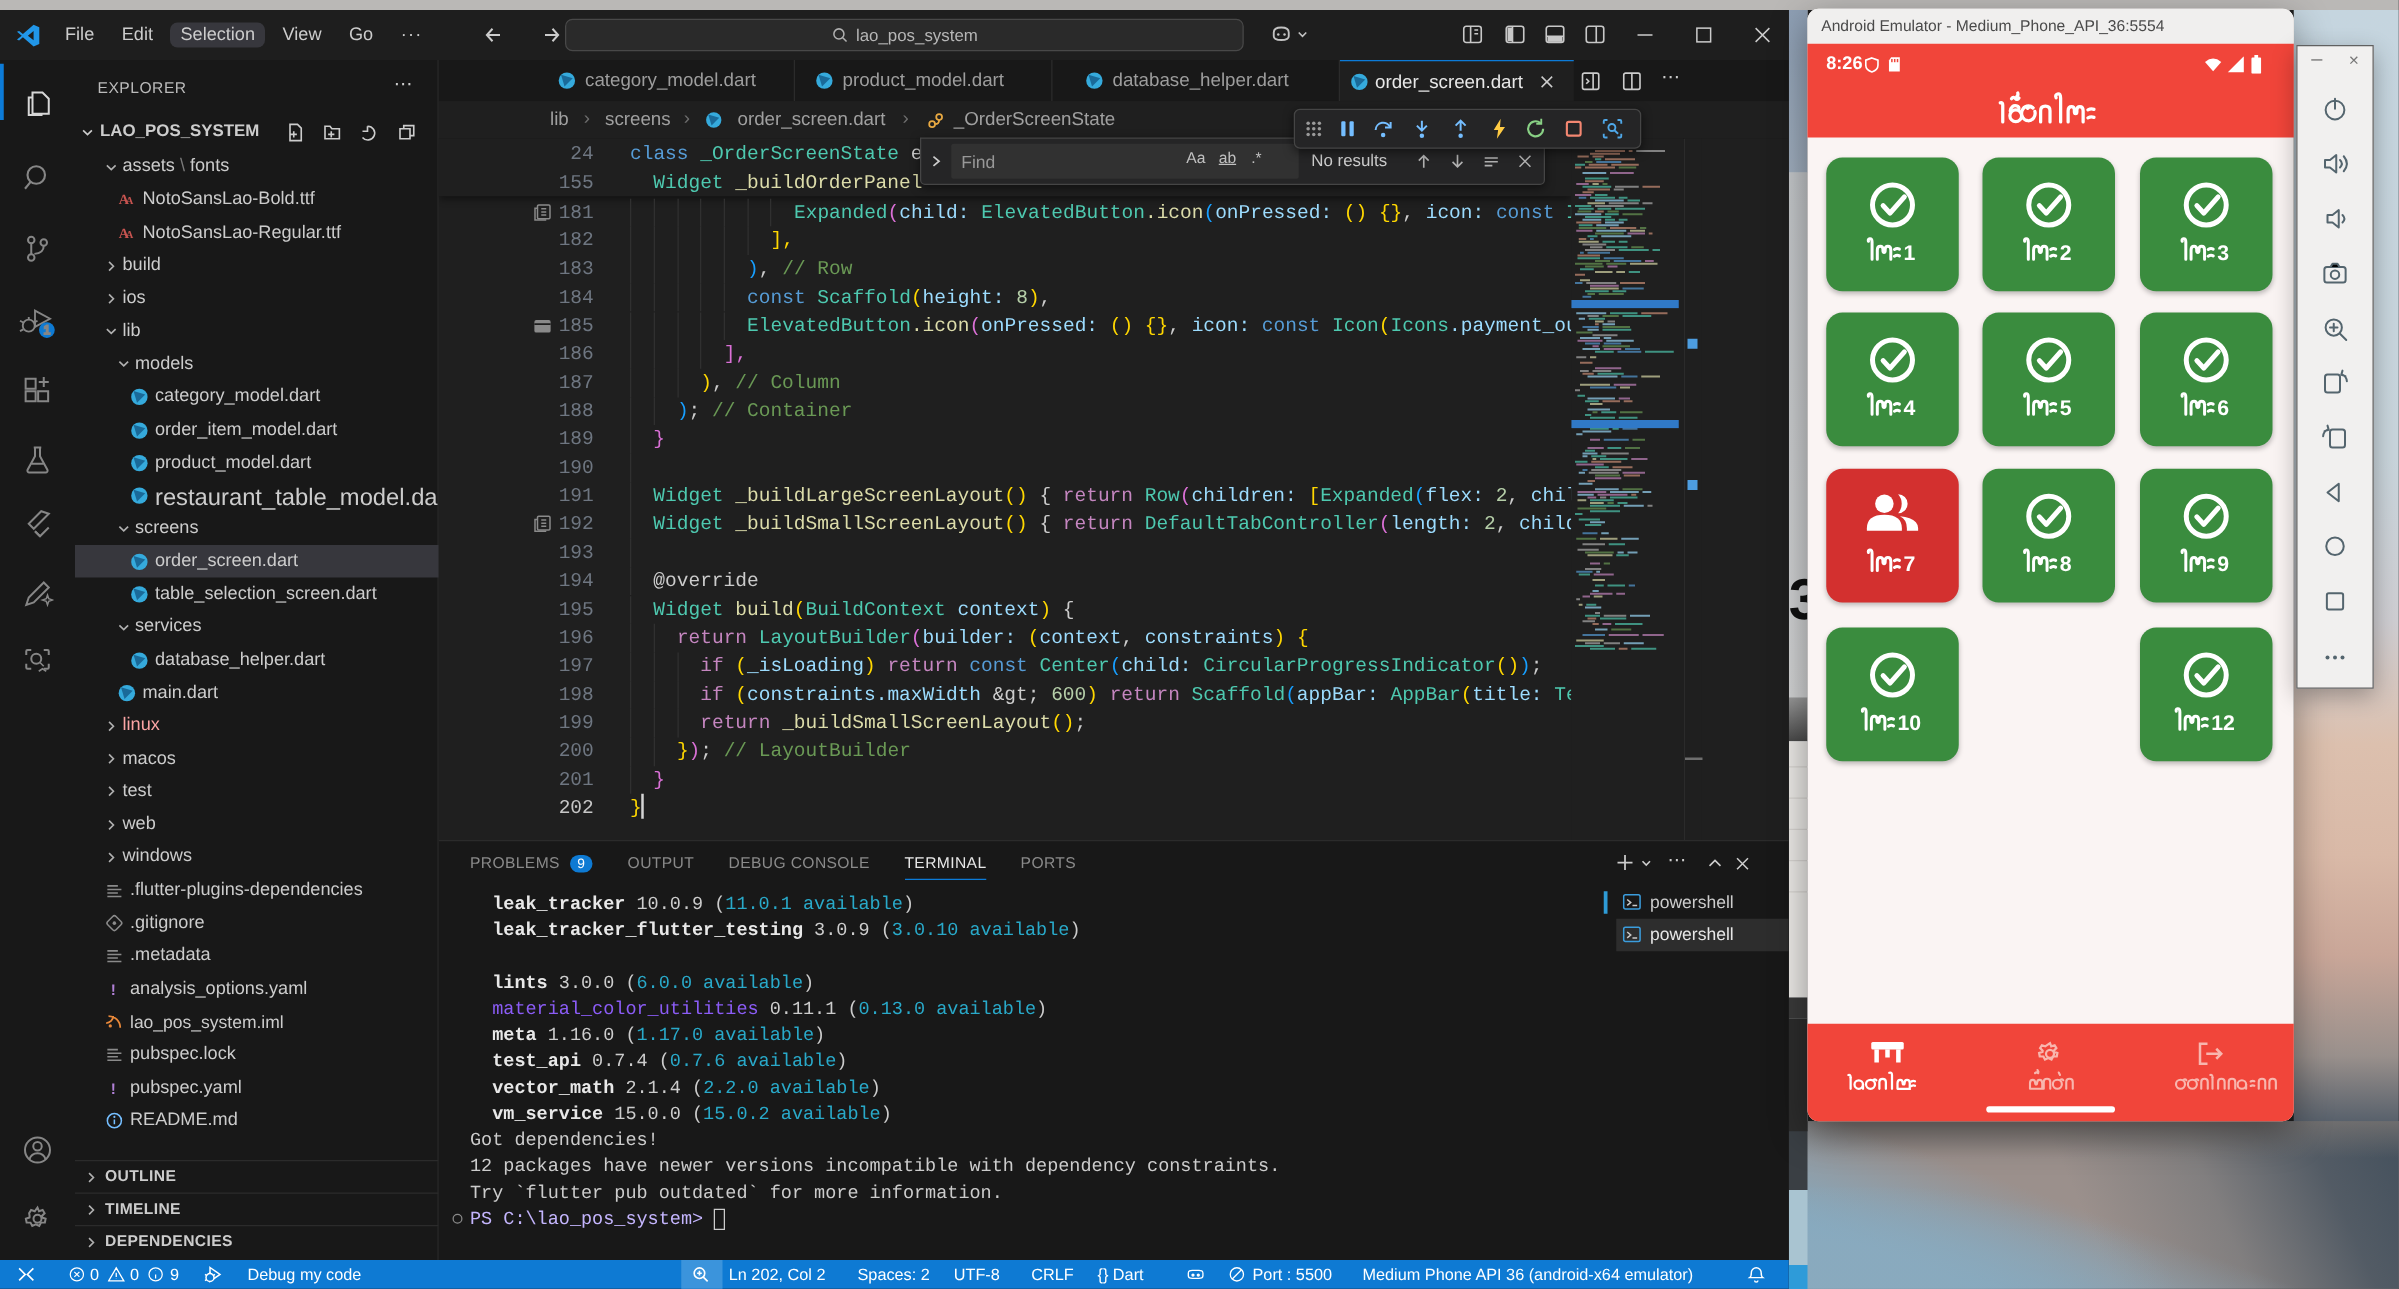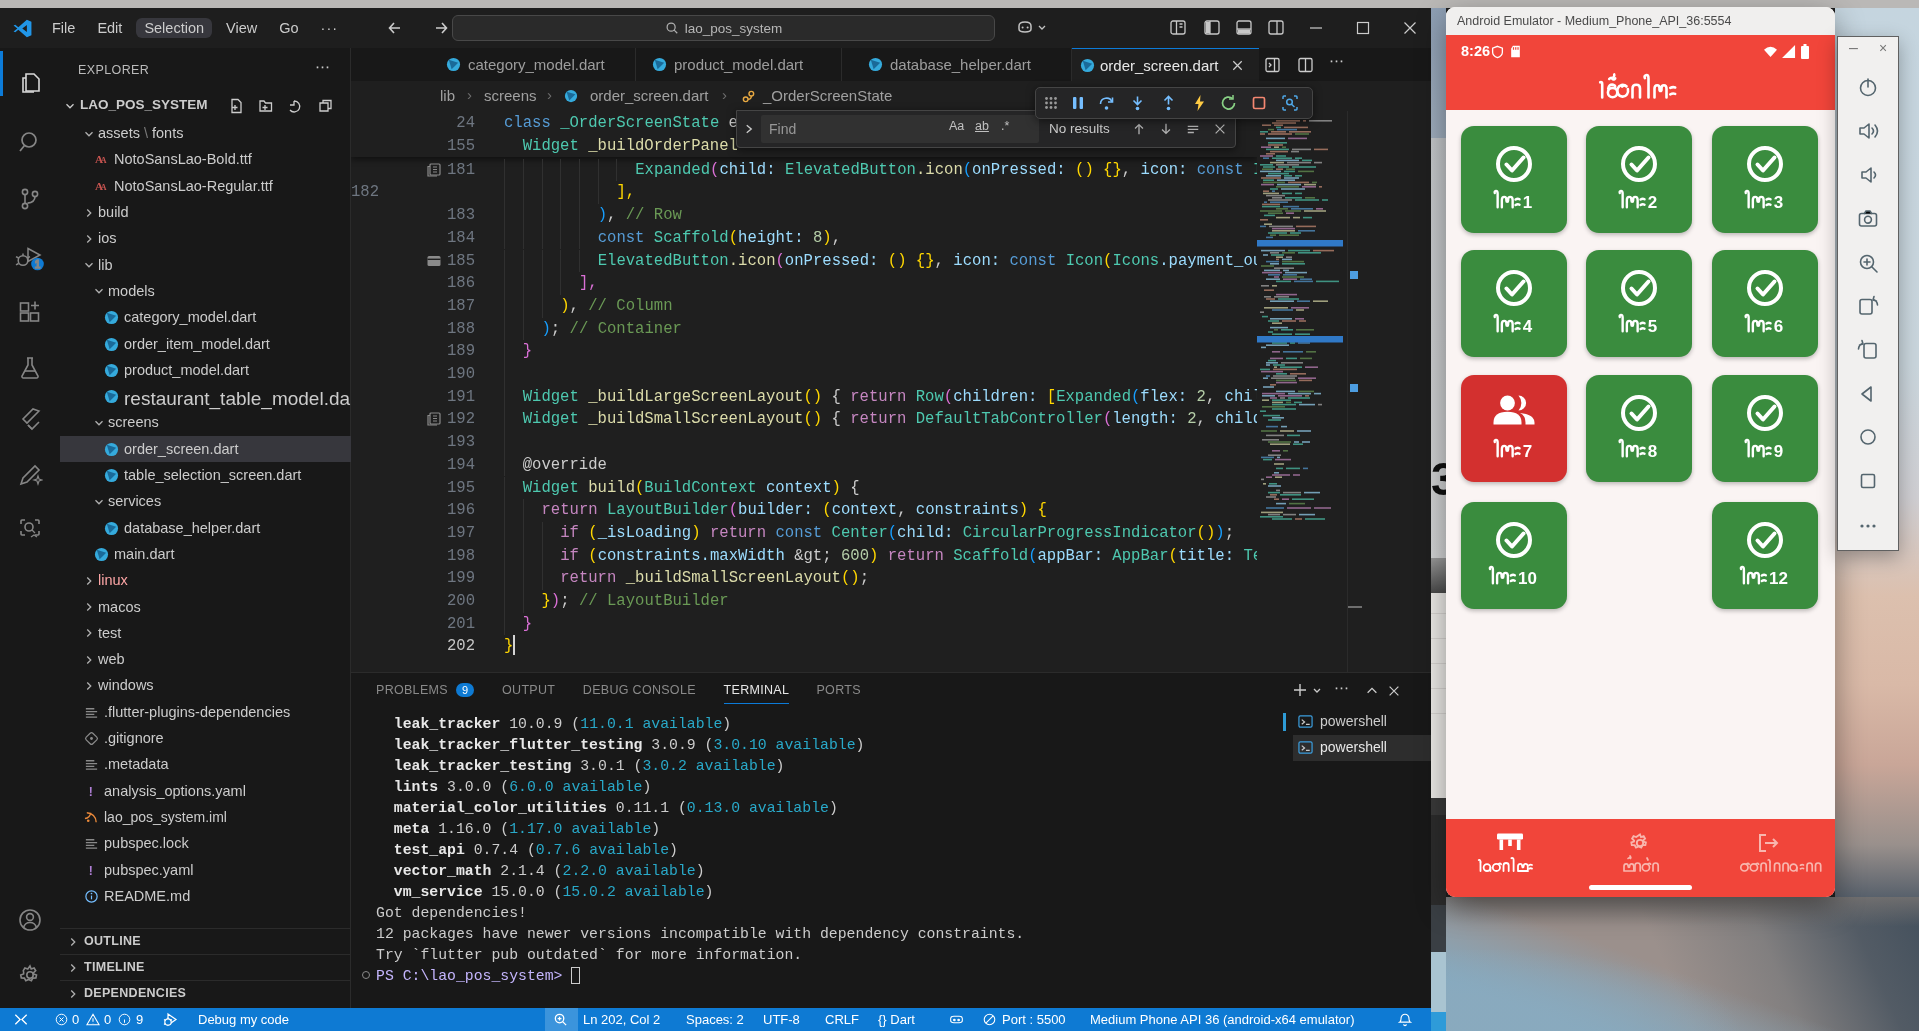--- a/index.html
+++ b/index.html
@@ -533,21 +533,21 @@
 <div class="abs mono" style="left:171.7px;top:23.7px;font-size:15.6px;line-height:22.7px;white-space:pre"><span style="color:#4EC9B0">Widget&nbsp;</span><span style="color:#DCDCAA">_buildOrderPanel</span></div>
 <div class="abs mono" style="left:0;top:47.7px;width:124px;color:#6e7681;font-size:15.6px;line-height:22.7px;text-align:right">181</div>
 <div class="abs" style="left:153.0px;top:47.7px;width:1px;height:22.7px;background:#303030"></div>
             <div class="abs" style="left:171.7px;top:47.7px;width:1px;height:22.7px;background:#303030"></div>
             <div class="abs" style="left:190.5px;top:47.7px;width:1px;height:22.7px;background:#303030"></div>
             <div class="abs" style="left:209.2px;top:47.7px;width:1px;height:22.7px;background:#303030"></div>
             <div class="abs" style="left:228.0px;top:47.7px;width:1px;height:22.7px;background:#303030"></div>
             <div class="abs" style="left:246.7px;top:47.7px;width:1px;height:22.7px;background:#303030"></div>
             <div class="abs" style="left:265.4px;top:47.7px;width:1px;height:22.7px;background:#303030"></div>
 <div class="abs mono" style="left:284.2px;top:47.7px;font-size:15.6px;line-height:22.7px;white-space:pre"><span style="color:#4EC9B0">Expanded</span><span style="color:#DA70D6">(</span><span style="color:#9CDCFE">child:&nbsp;</span><span style="color:#4EC9B0">ElevatedButton</span><span style="color:#DCDCAA">.icon</span><span style="color:#179FFF">(</span><span style="color:#9CDCFE">onPressed:&nbsp;</span><span style="color:#FFD700">()&nbsp;{}</span><span style="color:#cccccc">,&nbsp;</span><span style="color:#9CDCFE">icon:&nbsp;</span><span style="color:#569CD6">const&nbsp;</span><span style="color:#4EC9B0">I</span></div>
-<div class="abs mono" style="left:0;top:70.4px;width:124px;color:#6e7681;font-size:15.6px;line-height:22.7px;">182</div>
+<div class="abs mono" style="left:0;top:70.4px;width:124px;color:#6e7681;font-size:15.6px;line-height:22.7px;text-align:right">182</div>
 <div class="abs" style="left:153.0px;top:70.4px;width:1px;height:22.7px;background:#303030"></div>
             <div class="abs" style="left:171.7px;top:70.4px;width:1px;height:22.7px;background:#303030"></div>
             <div class="abs" style="left:190.5px;top:70.4px;width:1px;height:22.7px;background:#303030"></div>
             <div class="abs" style="left:209.2px;top:70.4px;width:1px;height:22.7px;background:#303030"></div>
             <div class="abs" style="left:228.0px;top:70.4px;width:1px;height:22.7px;background:#303030"></div>
             <div class="abs" style="left:246.7px;top:70.4px;width:1px;height:22.7px;background:#303030"></div>
 <div class="abs mono" style="left:265.4px;top:70.4px;font-size:15.6px;line-height:22.7px;white-space:pre"><span style="color:#FFD700">],</span></div>
 <div class="abs mono" style="left:0;top:93.1px;width:124px;color:#6e7681;font-size:15.6px;line-height:22.7px;text-align:right">183</div>
 <div class="abs" style="left:153.0px;top:93.1px;width:1px;height:22.7px;background:#303030"></div>
             <div class="abs" style="left:171.7px;top:93.1px;width:1px;height:22.7px;background:#303030"></div>
@@ -1037,23 +1037,22 @@
 <div class="abs" style="left:42px;top:0px;font-size:15px;letter-spacing:1px">⋯</div>
 <svg class="abs" style="left:73px;top:5px" width="14" height="14" viewBox="0 0 16 16" stroke="#cccccc" stroke-width="1.5" fill="none">
               <path d="M3 10 l5-5 5 5"></path>
             </svg>
 <svg class="abs" style="left:95px;top:5px" width="14" height="14" viewBox="0 0 16 16" stroke="#cccccc" stroke-width="1.4" fill="none">
               <path d="M3 3 L13 13 M13 3 L3 13"></path>
             </svg>
 </div>
 <div class="abs mono" style="left:25px;top:40.5px;font-size:14.8px;line-height:21px;white-space:pre">&nbsp;&nbsp;<span style="color:#e8e8e8;font-weight:bold">leak_tracker</span><span style="color:#cccccc">&nbsp;10.0.9&nbsp;(</span><span style="color:#29a9c9">11.0.1&nbsp;available</span><span style="color:#cccccc">)</span></div>
           <div class="abs mono" style="left:25px;top:61.5px;font-size:14.8px;line-height:21px;white-space:pre">&nbsp;&nbsp;<span style="color:#e8e8e8;font-weight:bold">leak_tracker_flutter_testing</span><span style="color:#cccccc">&nbsp;3.0.9&nbsp;(</span><span style="color:#29a9c9">3.0.10&nbsp;available</span><span style="color:#cccccc">)</span></div>
-          <div class="abs mono" style="left:25px;top:82.5px;font-size:14.8px;line-height:21px;white-space:pre">&nbsp;&nbsp;<span style="color:#e8e8e8;font-weight:bold">leak_tracker_testing</span><span style="color:#cccccc">&nbsp;3.0.1&nbsp;(</span><span style="color:#29a9c9">3.0.2&nbsp;available</span><span style="color:#cccccc">)</span></div>
           <div class="abs mono" style="left:25px;top:103.5px;font-size:14.8px;line-height:21px;white-space:pre">&nbsp;&nbsp;<span style="color:#e8e8e8;font-weight:bold">lints</span><span style="color:#cccccc">&nbsp;3.0.0&nbsp;(</span><span style="color:#29a9c9">6.0.0&nbsp;available</span><span style="color:#cccccc">)</span></div>
-          <div class="abs mono" style="left:25px;top:124.5px;font-size:14.8px;line-height:21px;white-space:pre">&nbsp;&nbsp;<span style="color:#e5e5e5;font-weight:bold">material_color_utilities</span><span style="color:#cccccc">&nbsp;0.11.1&nbsp;(</span><span style="color:#29a9c9">0.13.0&nbsp;available</span><span style="color:#cccccc">)</span></div>
+          <div class="abs mono" style="left:25px;top:124.5px;font-size:14.8px;line-height:21px;white-space:pre">&nbsp;&nbsp;<span style="color:#8b5cf6;font-weight:normal">material_color_utilities</span><span style="color:#cccccc">&nbsp;0.11.1&nbsp;(</span><span style="color:#29a9c9">0.13.0&nbsp;available</span><span style="color:#cccccc">)</span></div>
           <div class="abs mono" style="left:25px;top:145.5px;font-size:14.8px;line-height:21px;white-space:pre">&nbsp;&nbsp;<span style="color:#e8e8e8;font-weight:bold">meta</span><span style="color:#cccccc">&nbsp;1.16.0&nbsp;(</span><span style="color:#29a9c9">1.17.0&nbsp;available</span><span style="color:#cccccc">)</span></div>
           <div class="abs mono" style="left:25px;top:166.5px;font-size:14.8px;line-height:21px;white-space:pre">&nbsp;&nbsp;<span style="color:#e8e8e8;font-weight:bold">test_api</span><span style="color:#cccccc">&nbsp;0.7.4&nbsp;(</span><span style="color:#29a9c9">0.7.6&nbsp;available</span><span style="color:#cccccc">)</span></div>
           <div class="abs mono" style="left:25px;top:187.5px;font-size:14.8px;line-height:21px;white-space:pre">&nbsp;&nbsp;<span style="color:#e8e8e8;font-weight:bold">vector_math</span><span style="color:#cccccc">&nbsp;2.1.4&nbsp;(</span><span style="color:#29a9c9">2.2.0&nbsp;available</span><span style="color:#cccccc">)</span></div>
           <div class="abs mono" style="left:25px;top:208.5px;font-size:14.8px;line-height:21px;white-space:pre">&nbsp;&nbsp;<span style="color:#e8e8e8;font-weight:bold">vm_service</span><span style="color:#cccccc">&nbsp;15.0.0&nbsp;(</span><span style="color:#29a9c9">15.0.2&nbsp;available</span><span style="color:#cccccc">)</span></div>
           <div class="abs mono" style="left:25px;top:229.5px;font-size:14.8px;line-height:21px;white-space:pre"><span style="color:#cccccc">Got&nbsp;dependencies!</span></div>
           <div class="abs mono" style="left:25px;top:250.5px;font-size:14.8px;line-height:21px;white-space:pre"><span style="color:#cccccc">12&nbsp;packages&nbsp;have&nbsp;newer&nbsp;versions&nbsp;incompatible&nbsp;with&nbsp;dependency&nbsp;constraints.</span></div>
           <div class="abs mono" style="left:25px;top:271.5px;font-size:14.8px;line-height:21px;white-space:pre"><span style="color:#cccccc">Try&nbsp;`flutter&nbsp;pub&nbsp;outdated`&nbsp;for&nbsp;more&nbsp;information.</span></div>
           <div class="abs mono" style="left:25px;top:292.5px;font-size:14.8px;line-height:21px;white-space:pre"><span style="color:#c4b5fd">PS&nbsp;C:\lao_pos_system&gt;&nbsp;</span></div>
 <div class="abs" style="left:220px;top:294px;width:9px;height:17px;border:1px solid #cccccc"></div>
 <div class="abs" style="left:11px;top:298px;width:8px;height:8px;border:1px solid #8a8a8a;border-radius:50%"></div>

